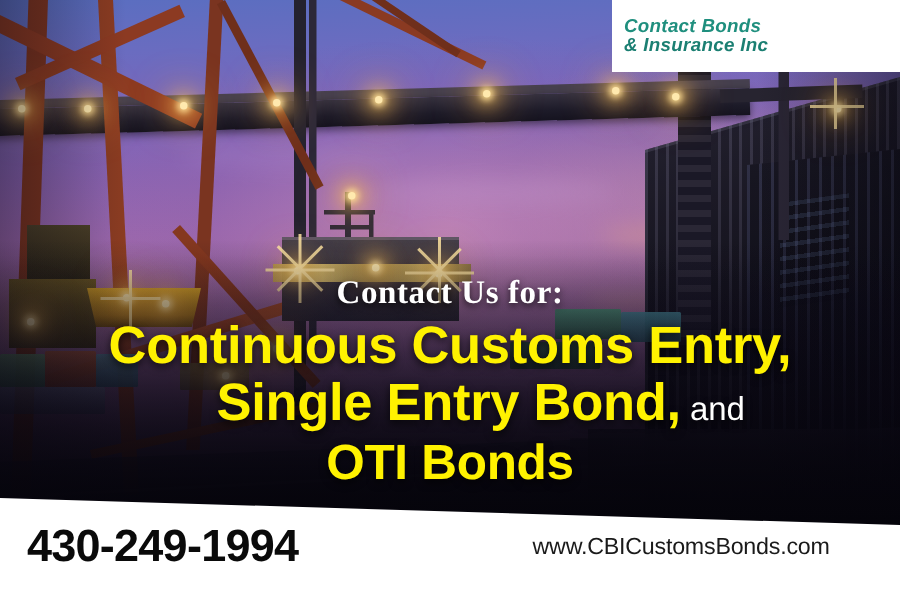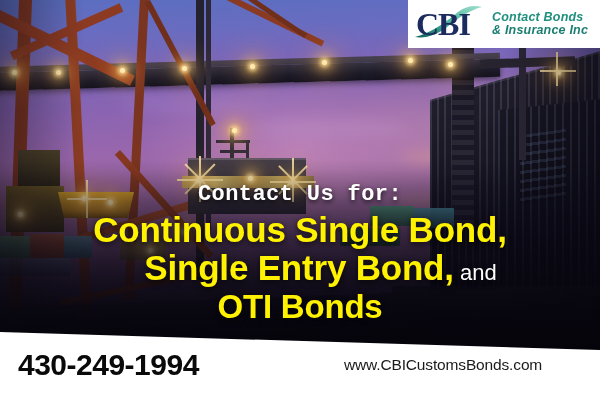--- a/index.html
+++ b/index.html
@@ -376,21 +376,21 @@
 
   
   .copy {
     position: absolute;
     left: 0; right: 0;
     top: 182px;
     text-align: center;
     z-index: 5;
   }
   .contact-line {
-    font-family: Liberation Mono, monospace;
+    font-family: Liberation Serif, serif;
     font-weight: bold;
     font-size: 22px;
     color: #ffffff;
     letter-spacing: .4px;
     margin: 0 0 4px 0;
     text-shadow: 0 2px 5px rgba(0,0,0,0.75);
   }
   .headline {
     font-family: "Liberation Sans", sans-serif;
     font-weight: bold;
@@ -428,21 +428,21 @@
     transform: translateY(-50%);
     font-family: "Liberation Sans", sans-serif;
     font-weight: bold;
     font-size: 30px;
     letter-spacing: -0.5px;
     color: #0a0a0a;
     white-space: nowrap;
   }
   .website {
     position: absolute;
-    left: 344px;
+    left: 355px;
     top: 50%;
     transform: translateY(-50%);
     font-family: "Liberation Sans", sans-serif;
     font-weight: normal;
     font-size: 15.5px;
     letter-spacing: -0.15px;
     color: #1a1a1a;
     white-space: nowrap;
   }
 </style>
@@ -544,42 +544,29 @@
     <div class="star" style="left:556px; top:52px; height:34px;"></div>
     <div class="star" style="left:540px; top:70px; width:36px; height:2px;"></div>
 
     <div class="bottom-dark"></div>
     <div class="side-vignette"></div>
   </div>
 
   <div class="text-scrim"></div>
 
   <div class="logo-panel">
-    <div class="logo-mark">
-      <svg width="76" height="40" viewBox="0 0 76 40" aria-hidden="true">
-        <defs>
-          <linearGradient id="swoosh" x1="0" y1="1" x2="1" y2="0">
-            <stop offset="0%" stop-color="#0f5f56"></stop>
-            <stop offset="45%" stop-color="#3fae95"></stop>
-            <stop offset="100%" stop-color="#9fe0cd"></stop>
-          </linearGradient>
-        </defs>
-        <path d="M1 33 C 14 30, 30 20, 44 8 C 52 2, 60 1, 68 3 C 56 6, 44 14, 33 23 C 24 30, 12 35, 1 33 Z" fill="url(#swoosh)"></path>
-        <text x="2" y="31" font-family="'Liberation Serif', serif" font-weight="bold" font-size="32" fill="#1b2b5e" letter-spacing="-1">CBI</text>
-      </svg>
-    </div>
     <div class="logo-words">
       <span class="logo-line1">Contact  Bonds</span>
       <span class="logo-line2">&amp; Insurance Inc</span>
     </div>
   </div>
 
   <div class="copy">
     <div class="contact-line">Contact Us for:</div>
-    <div class="headline h-l1">Continuous Single Bond,</div>
+    <div class="headline h-l1">Continuous Customs Entry,</div>
     <div class="headline h-l2">
       <span>Single Entry Bond</span><span class="comma-y">,</span><span class="and-word"> and</span>
     </div>
     <div class="headline h-l3">OTI Bonds</div>
   </div>
 
   <div class="bottom-bar">
     <span class="phone">430-249-1994</span>
     <span class="website">www.CBICustomsBonds.com</span>
   </div>

